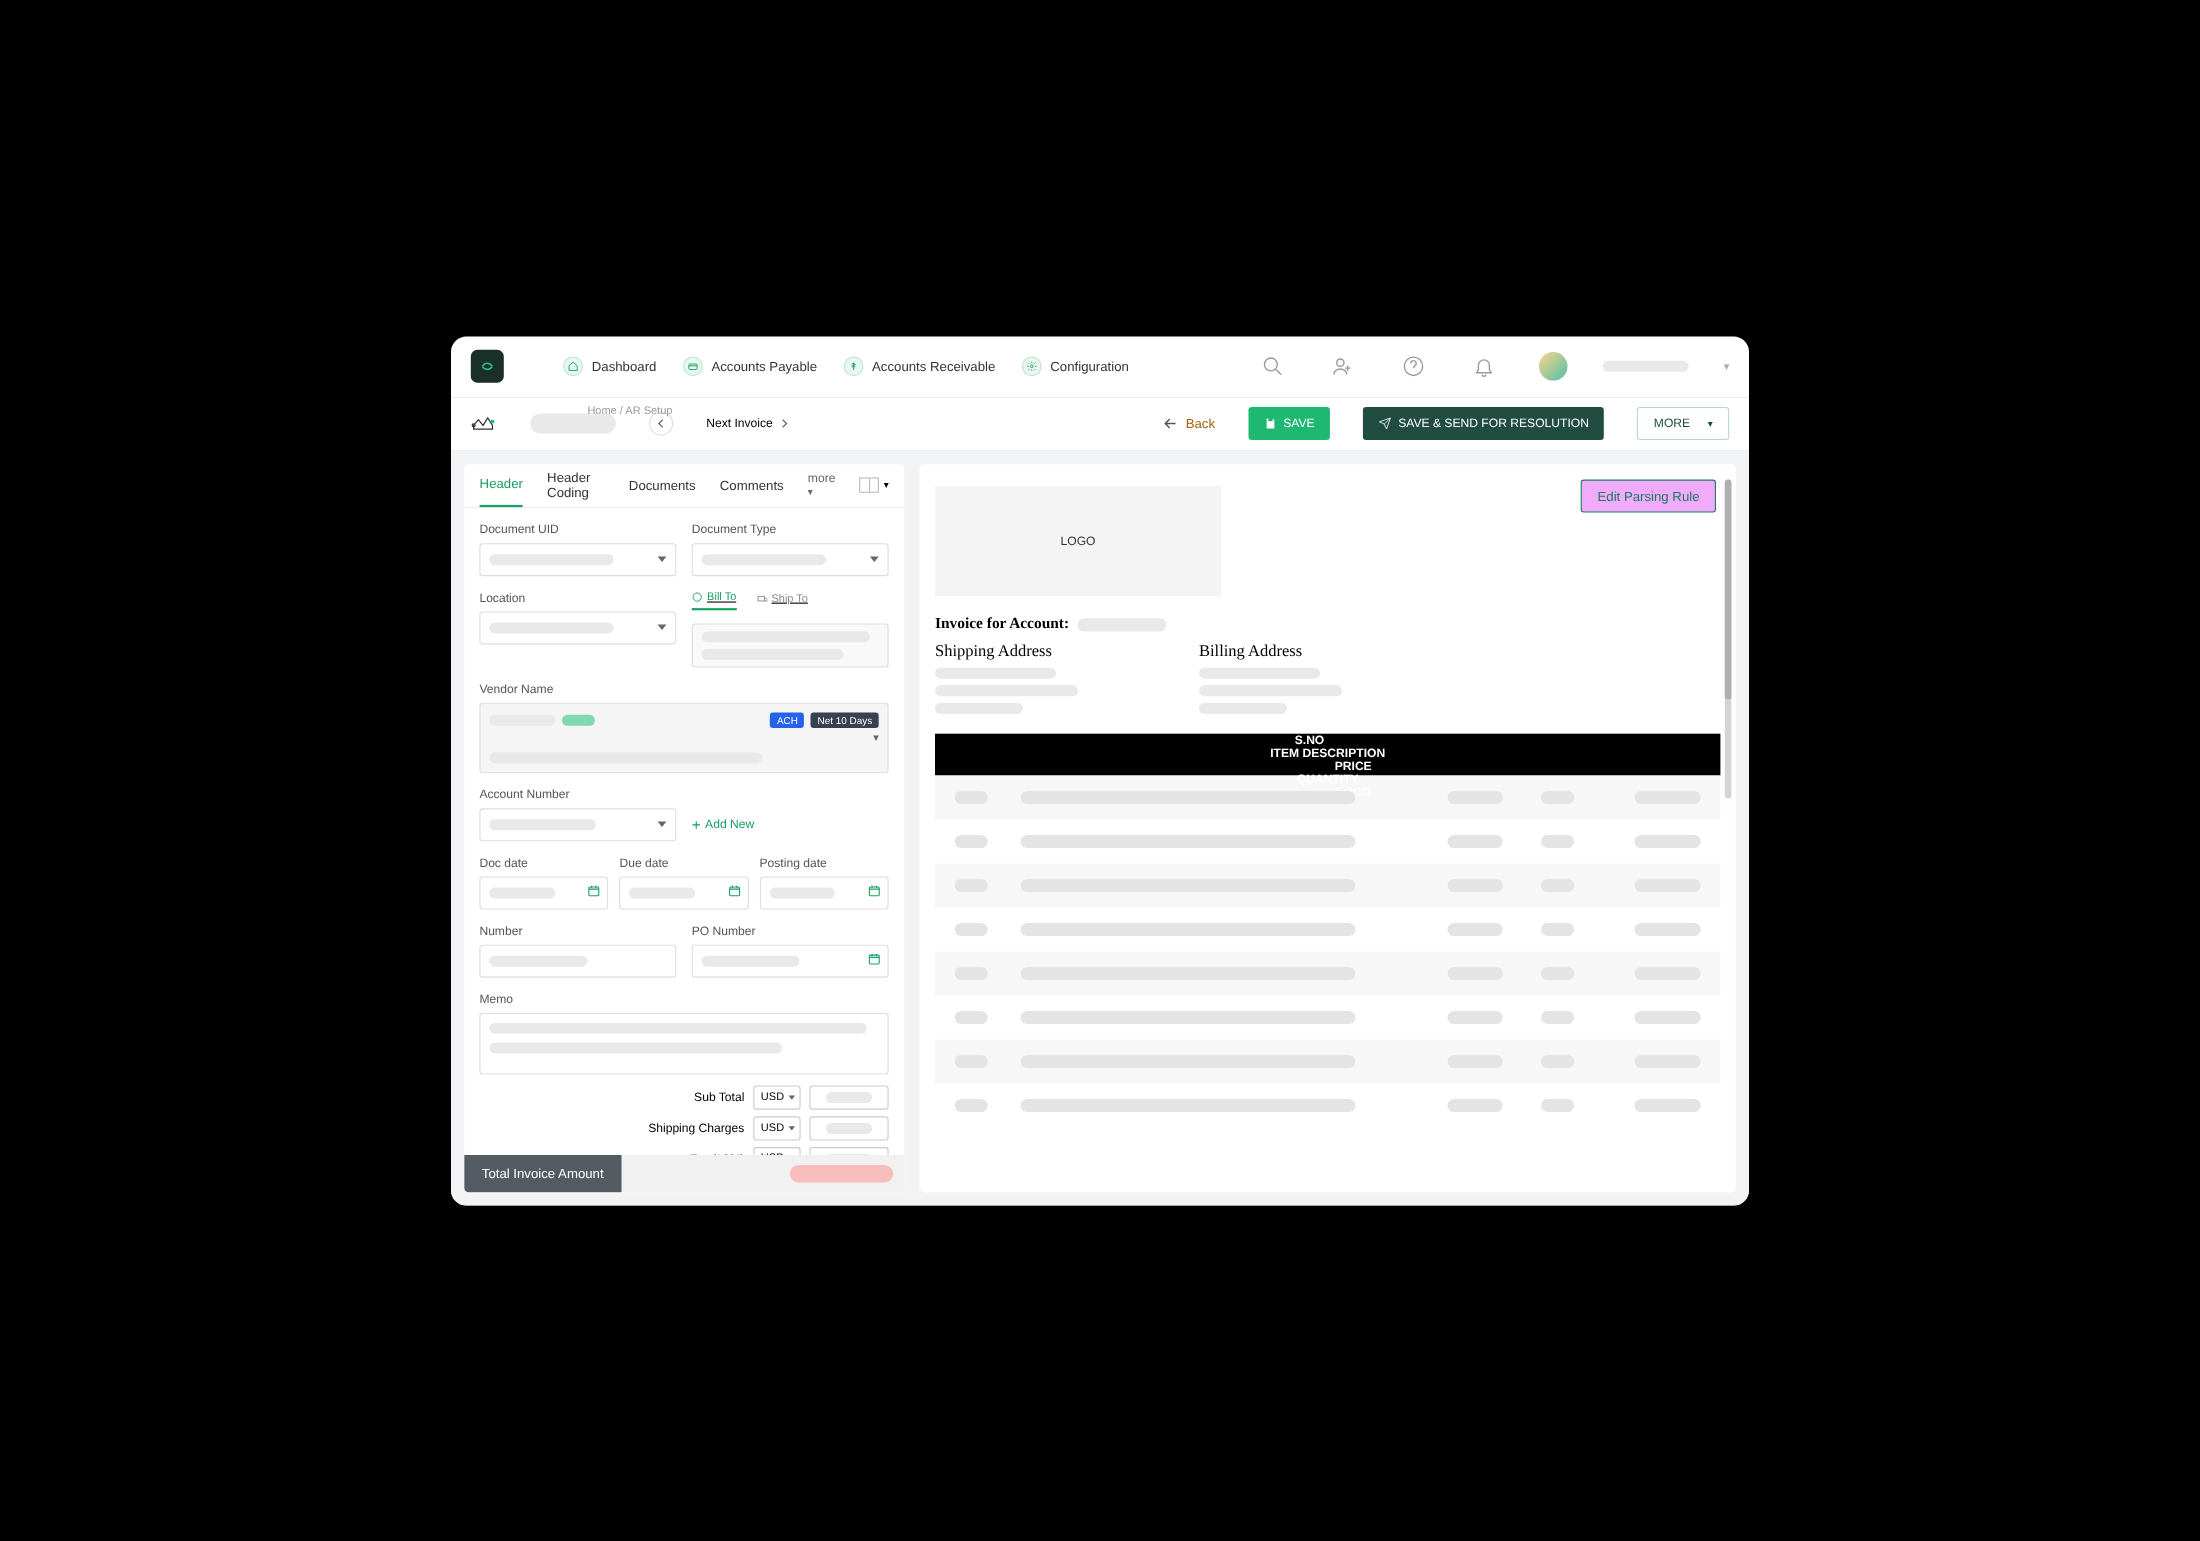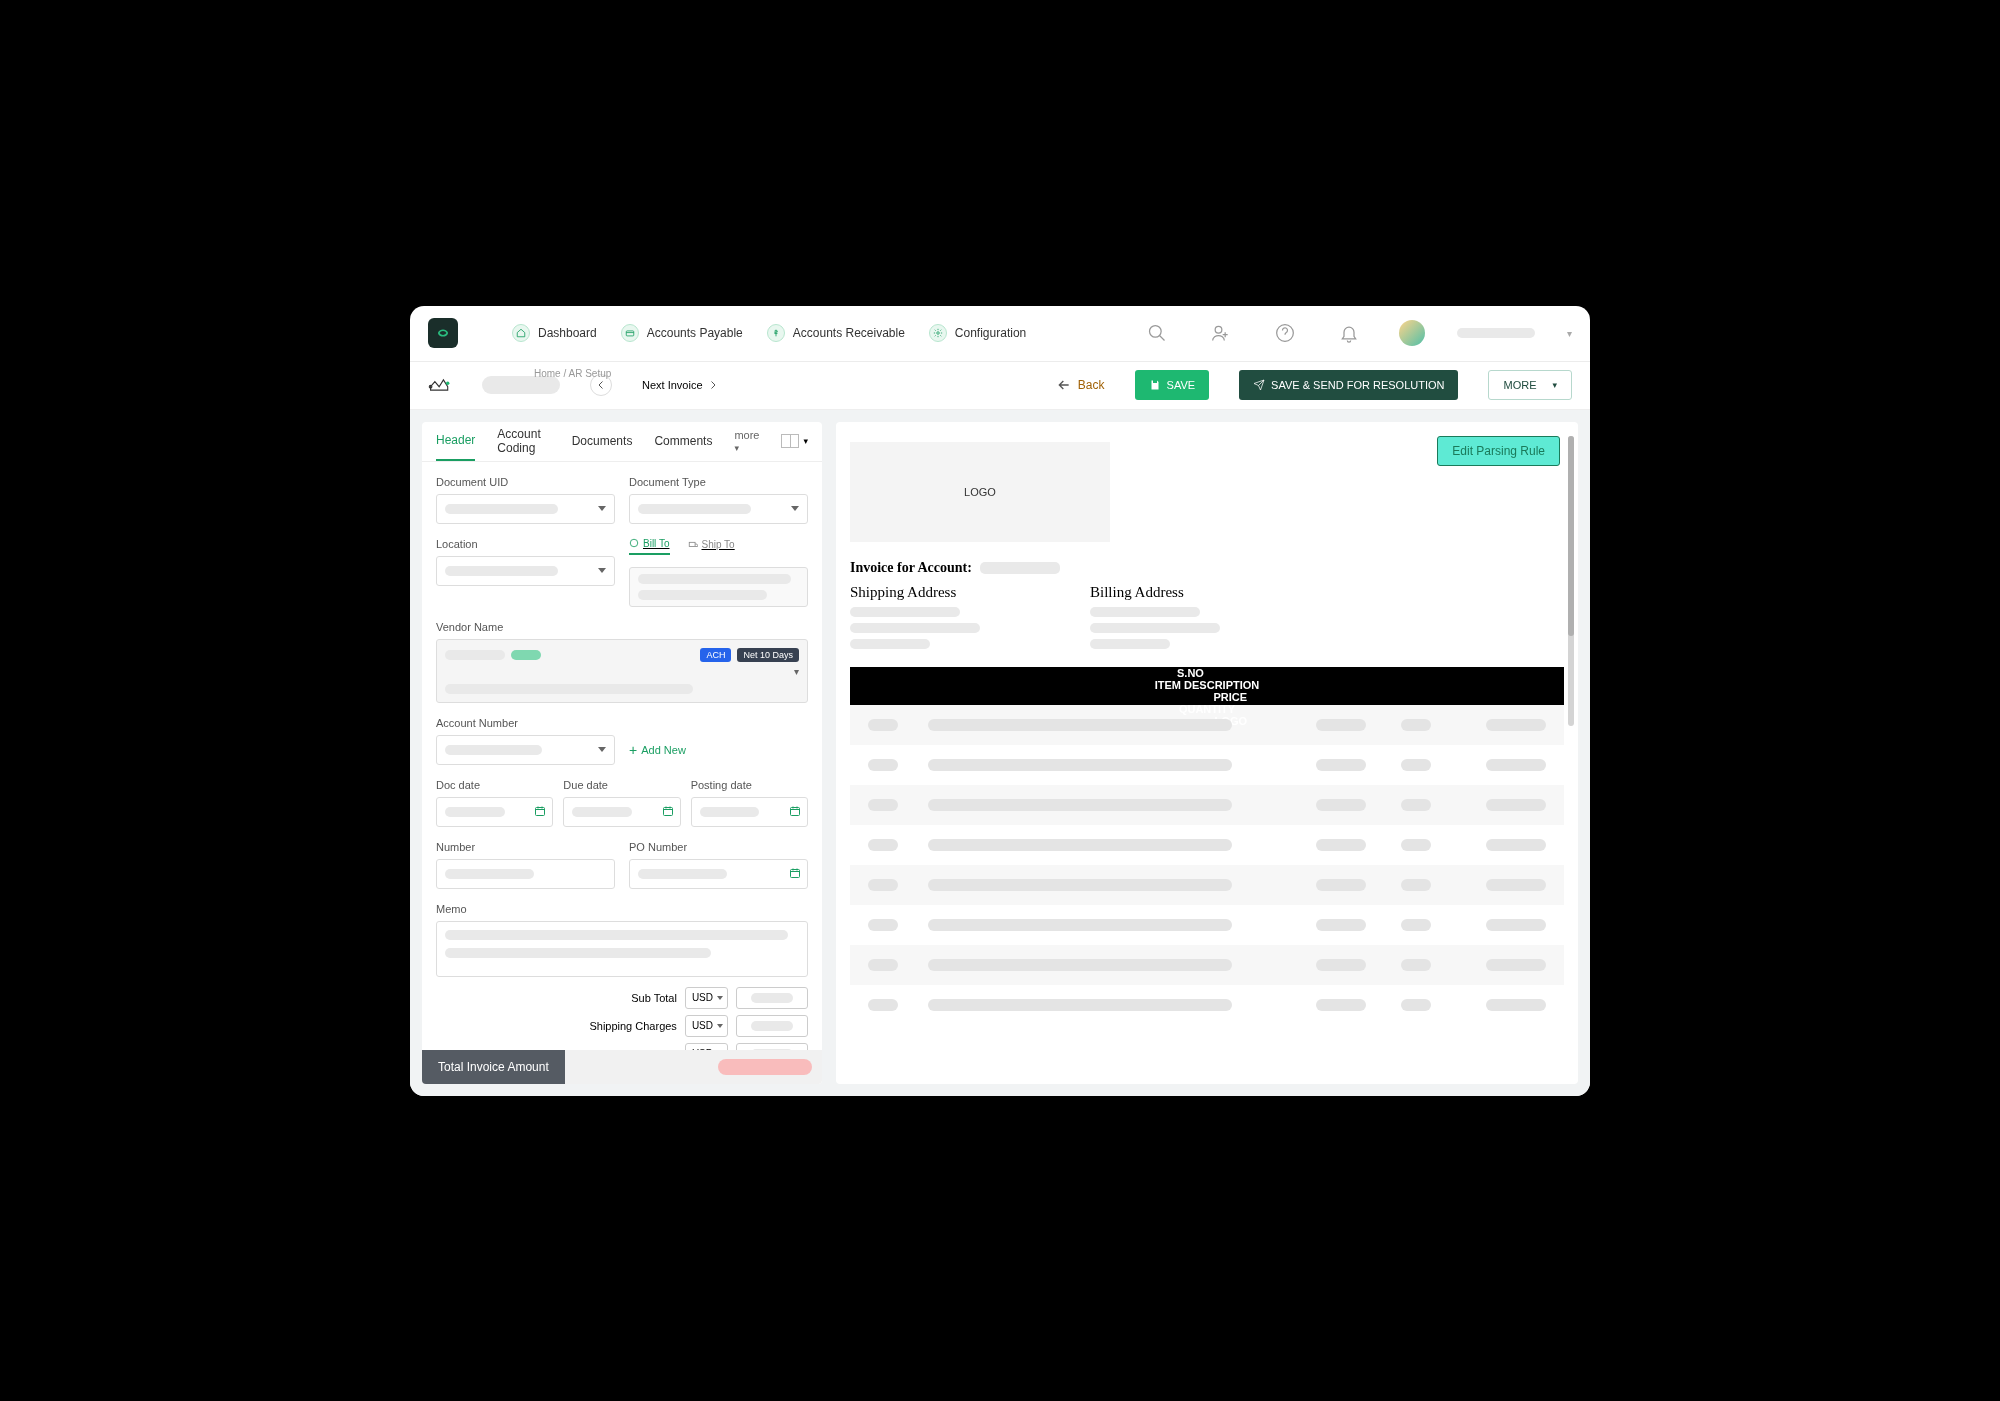--- a/index.html
+++ b/index.html
@@ -83,21 +83,21 @@
 .totals { display: flex; flex-direction: column; gap: 6px; margin-top: 10px; }
 .total-row { display: flex; justify-content: flex-end; align-items: center; gap: 8px; font-size: 11px; }
 .curr-sel { height: 22px; border: 1px solid #ccc; border-radius: 3px; font-size: 10px; padding: 0 14px 0 6px; position: relative; display: flex; align-items: center;}
 .curr-sel::after { content:''; position: absolute; right: 4px; width:0;height:0;border-left:3px solid transparent;border-right:3px solid transparent;border-top:4px solid #666;}
 .amt-box { width: 72px; height: 22px; border: 1px solid #ccc; border-radius: 3px; display: flex; align-items: center; justify-content: center;}
 .total-footer { height: 34px; display: flex; align-items: center; background: #f1f1f1; position: relative; }
 .total-footer .dark { background: #555b63; color:#fff; height:100%; display:flex; align-items:center; padding: 0 16px; font-size: 12px; }
 .total-footer .red-pl { position:absolute; right: 10px; width: 94px; height: 16px; background: #f9bcbc; border-radius: 8px; }
 
 
-.edit-rule { position: absolute; top: 14px; right: 18px; border: 1px solid #1a7a5a; color: #1a7a5a; background: #5eead4; height: 30px; padding: 0 14px; border-radius: 3px; font-size: 12px; cursor: pointer; }
+.edit-rule { position: absolute; top: 14px; right: 18px; border: 1px solid #1a7a5a; color: #1a7a5a; background: #f0abfc; height: 30px; padding: 0 14px; border-radius: 3px; font-size: 12px; cursor: pointer; }
 .doc-preview { margin-top: 6px; }
 .logo-pl { width: 260px; height: 100px; background: #f4f4f4; display: flex; align-items: center; justify-content: center; font-size: 11px; color: #333; }
 .inv-for { margin-top: 18px; font-size: 14px; color: #000; font-family: "Times New Roman", serif; display: flex; align-items: center; gap: 8px;}
 .inv-for b { font-weight: 700; }
 .addr-row { display: flex; gap: 110px; margin-top: 8px; font-family: "Times New Roman", serif;}
 .addr-col { display: flex; flex-direction: column; gap: 6px; }
 .addr-col h4 { font-weight: 500; font-size: 15px; }
 .addr-col .pl { width: 120px; }
 .tbl-head { background: #000; color: #fff; height: 38px; display: flex; align-items: center; font-size: 11px; font-weight: 600; margin-top: 18px; padding: 0 18px; flex-direction: column;}
 .col-sno { width: 60px; }
@@ -224,21 +224,21 @@
       <span>MORE</span>
       <span style="margin-left:10px;font-size:9px;">▾</span>
     </button>
   </div>
 
   <div class="body">
 
     <div class="panel-left">
       <div class="tabs">
         <div class="tab active">Header</div>
-        <div class="tab">Account Coding</div>
+        <div class="tab">Header Coding</div>
         <div class="tab">Documents</div>
         <div class="tab">Comments</div>
         <div class="more-tab"><span>more</span> <span style="font-size:9px">▾</span></div>
         <div class="view-toggle">
           <div class="split-icon">
               <div></div>
               <div></div>
             </div>
           <span style="font-size:9px">▾</span>
         </div>

